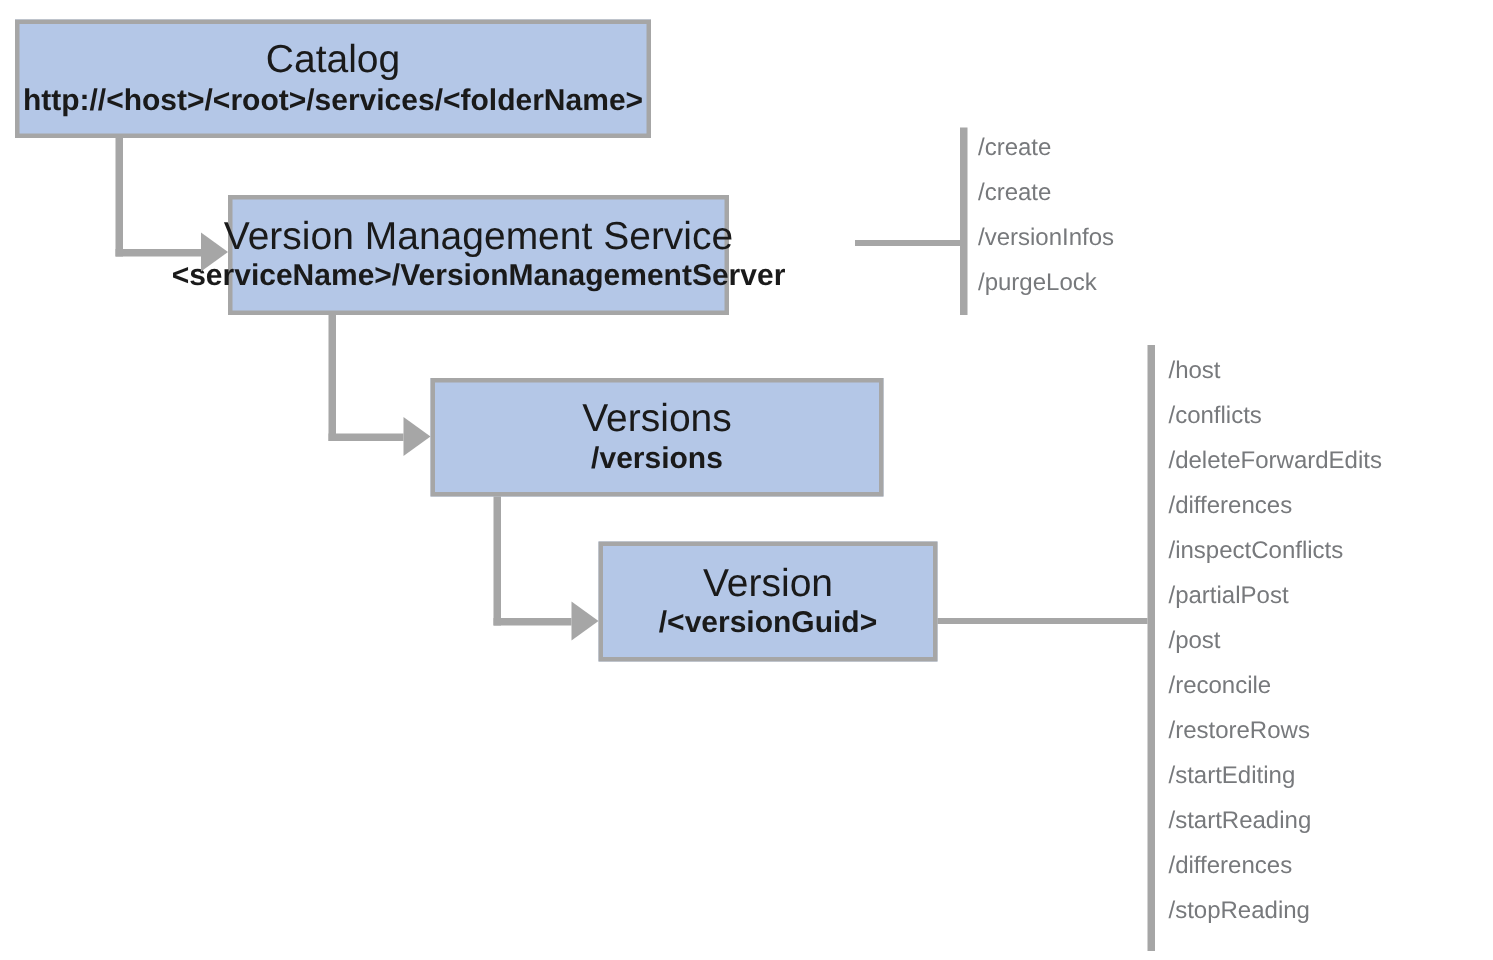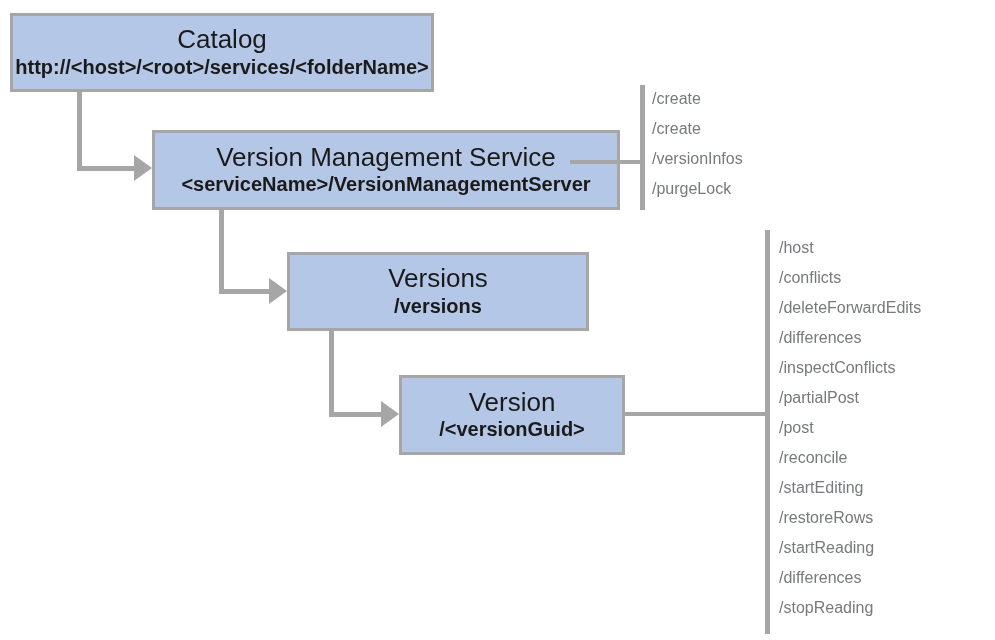--- a/index.html
+++ b/index.html
@@ -16,23 +16,23 @@
   }
   .node{
     position:absolute;box-sizing:border-box;
     background:var(--fill);border:3px solid var(--border);
     display:flex;flex-direction:column;align-items:center;justify-content:center;
     color:var(--nodetext);text-align:center;
   }
   .node .title{font-size:26px;line-height:1.12;white-space:nowrap;}
   .node .subtitle{font-size:20px;font-weight:700;line-height:1.25;white-space:nowrap;}
   #node-catalog{left:10px;top:13px;width:424px;height:79px;}
-  #node-vms{left:152px;top:130px;width:468px;height:80px;}
+  #node-vms{left:152px;top:130px;width:334px;height:80px;}
   #node-versions{left:287px;top:252px;width:302px;height:79px;}
-  #node-version{left:399px;top:375px;width:226px;height:80px;}
+  #node-version{left:399px;top:361px;width:226px;height:80px;}
 
   .seg{position:absolute;background:var(--conn);}
   
   #e1v{left:77px;top:92px;width:5px;height:79px;}
   #e1h{left:77px;top:166px;width:57px;height:5px;}
   
   #e2v{left:219px;top:210px;width:5px;height:84px;}
   #e2h{left:219px;top:289px;width:50px;height:5px;}
   
   #e3v{left:329px;top:331px;width:5px;height:86px;}
@@ -113,20 +113,20 @@
 
   <div class="endpoints" id="endpoints-version">
     <div>/host</div>
     <div>/conflicts</div>
     <div>/deleteForwardEdits</div>
     <div>/differences</div>
     <div>/inspectConflicts</div>
     <div>/partialPost</div>
     <div>/post</div>
     <div>/reconcile</div>
+    <div>/restoreRows</div>
     <div>/startEditing</div>
-    <div>/restoreRows</div>
     <div>/startReading</div>
     <div>/differences</div>
     <div>/stopReading</div>
   </div>
 
 </div>
 
 </body></html>

